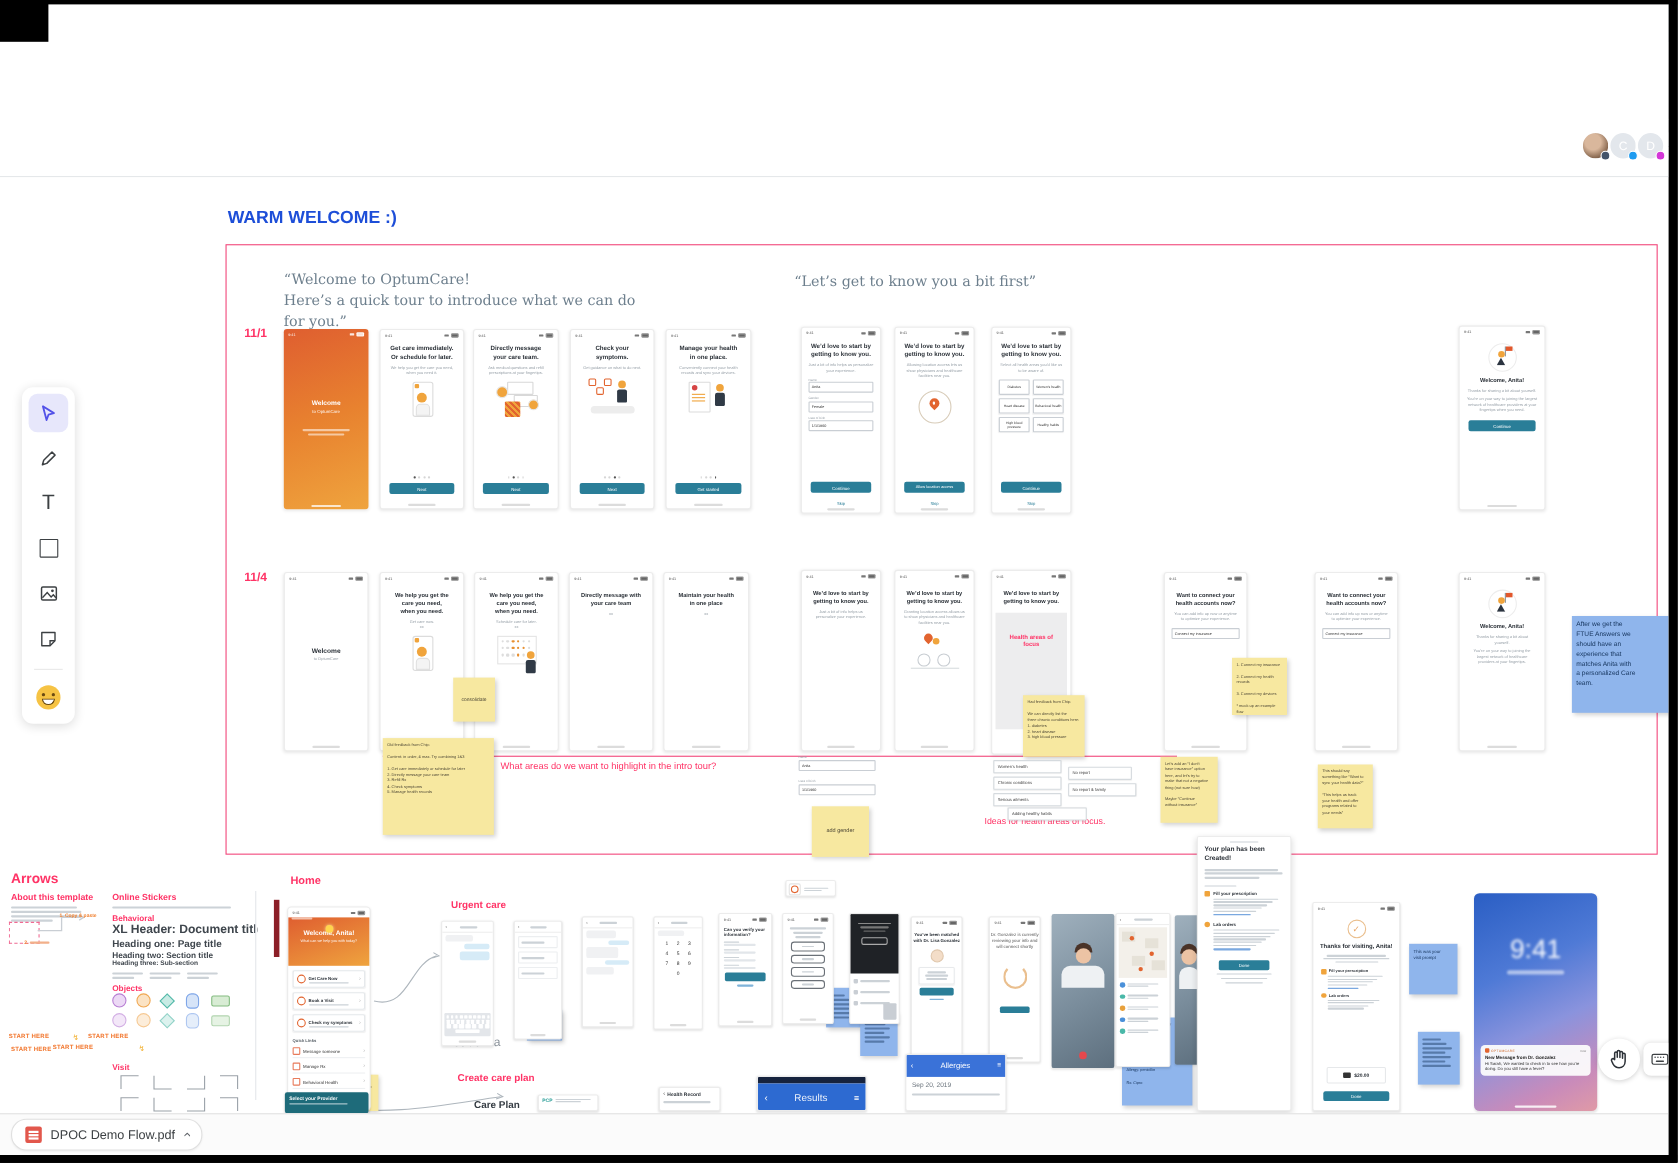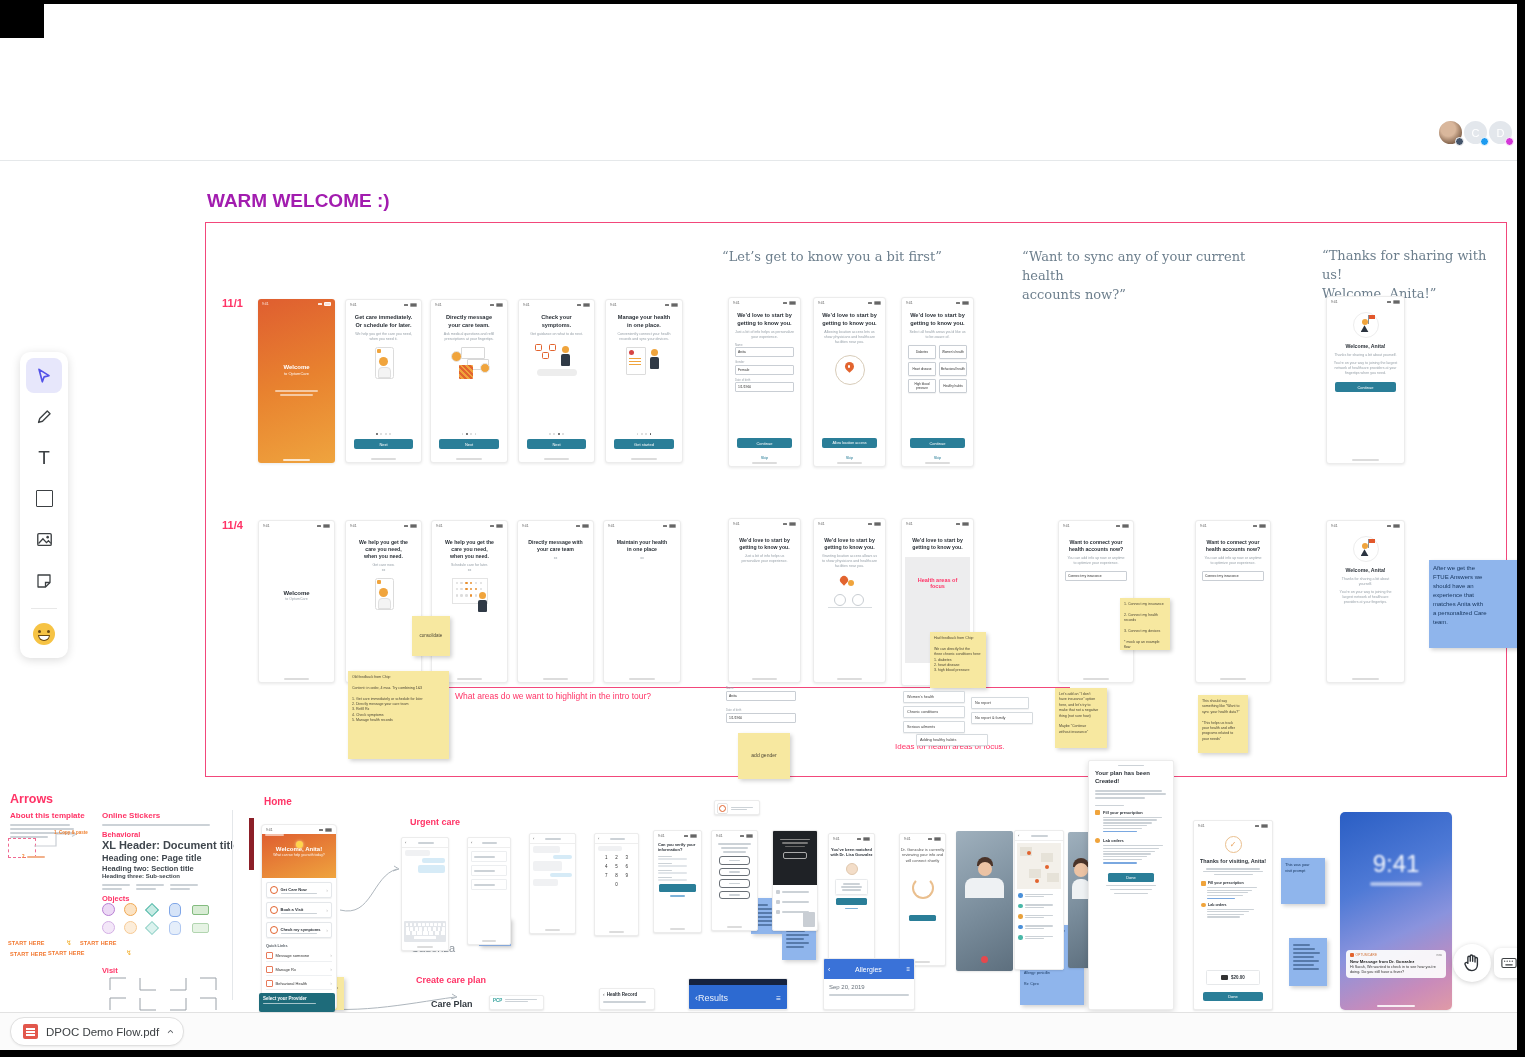--- a/index.html
+++ b/index.html
@@ -37,21 +37,21 @@
   #ivdiv{position:absolute;left:62px;top:108px;width:1px;height:52px;background:#e5e8ea}
   #fhicon{position:absolute;left:78px;top:119px;width:31px;height:31px;border-radius:7px;background:#5451e0;display:flex;align-items:center;justify-content:center}
   #doctitle{position:absolute;left:118px;top:127px;font-size:14.5px;font-weight:bold;color:#1b2733}
   #more3{position:absolute;left:1367px;top:124px;font-size:13px;color:#24292e;letter-spacing:2px}
   #playbtn{position:absolute;left:1406px;top:121px;font-size:19px;color:#24292e}
   .avatar{position:absolute;top:119px;width:27px;height:27px;border-radius:50%;border:2px solid #fff;box-sizing:border-box;display:flex;align-items:center;justify-content:center;font-size:11px;color:#fff;background:#e3e7ec}
   .avatar .dot{position:absolute;right:-2px;bottom:-2px;width:9px;height:9px;border-radius:50%;border:1.5px solid #fff;box-sizing:border-box}
   #ovf{position:absolute;left:1505px;top:120px;width:26px;height:26px;border-radius:50%;background:#fff;border:1px solid #dadce0;box-sizing:border-box;font-size:10px;color:#5f6368;display:flex;align-items:center;justify-content:center}
   
   #canvas{position:absolute;left:0;top:0;width:1517px;height:1012px;background:#fff;overflow:hidden;z-index:1}
-  .warm-title{position:absolute;left:207px;top:190px;font-size:19px;font-weight:bold;color:#a21caf}
+  .warm-title{position:absolute;left:207px;top:190px;font-size:16px;font-weight:bold;color:#1d4ed8}
   #warmrect{position:absolute;left:205px;top:222px;width:1300px;height:553px;border:1px solid #f2477b}
   .quote{position:absolute;font-family:"DejaVu Serif",serif;font-size:13px;line-height:1.45;color:#6d7f8d;white-space:pre-line}
   .datelbl{position:absolute;font-size:11px;font-weight:bold;color:#ff3366}
   .pinknote{position:absolute;color:#ff3366;white-space:pre-line}
   .pinkline{position:absolute;height:1px;background:#f2477b}
   .phone{position:absolute;background:#fff;border:1px solid #ececec;border-radius:3px;box-shadow:0 1px 3px rgba(0,0,0,.09);overflow:hidden;box-sizing:border-box}
   .p-status{display:flex;justify-content:space-between;align-items:center;font-size:3.4px;color:#555;padding:2.5px 4px 0}
   .sbg{display:flex;gap:1.5px;align-items:center}
   .sb1{width:4px;height:2.2px;background:#777;border-radius:.5px}
   .sb2{width:5.5px;height:2.8px;border:.5px solid #999;border-radius:1px;background:#666}
@@ -190,25 +190,23 @@
               <path d="M64 14 h16 V2"></path>
               <path d="M94 2 h16 v12"></path>
           <path d="M4 34 V22 h16"></path>
               <path d="M34 22 v12 h16"></path>
               <path d="M64 34 h16 V22"></path>
               <path d="M94 22 h16 v12"></path>
         </g>
       </svg>
       <div class="abs" style="left:224px;top:20px;width:1px;height:190px;background:#e4e7ea"></div>
     </div>
+  <div class="quote abs" style="left: 258px; top: 246px; width: 330px;">“Welcome to OptumCare!
+Here’s a quick tour to introduce what we can do for you.”</div>
         <div class="quote abs" style="left: 722px; top: 248px; width: 260px;">“Let’s get to know you a bit first”</div>
-        <div class="quote abs" style="left: 1022px; top: 248px; width: 250px;">“Want to sync any of your current health
-accounts now?”</div>
-        <div class="quote abs" style="left: 1322px; top: 247px; width: 185px;">“Thanks for sharing with us!
-Welcome, Anita!”</div>
         <div class="datelbl abs" style="left: 222px; top: 297px; width: 40px;">11/1</div>
         <div class="datelbl abs" style="left: 222px; top: 519px; width: 40px;">11/4</div>
         <div class="pinkline abs" style="left: 348px; top: 687px; width: 722px; height: 1px;"></div>
         <div class="pinknote abs" style="left: 455px; top: 691px; width: 400px; font-size: 8.5px;">What areas do we want to highlight in the intro tour?</div>
         <div class="pinknote abs" style="left: 895px; top: 742px; width: 400px; font-size: 8px;">Ideas for health areas of focus.</div>
         <div class="canvas-label abs" style="left: 264px; top: 796px; width: 200px; font-size: 10px; color: rgb(255, 51, 102); font-weight: bold;">Home</div>
         <div class="canvas-label abs" style="left: 410px; top: 817px; width: 200px; font-size: 9px; color: rgb(255, 51, 102); font-weight: bold;">Urgent care</div>
         <div class="canvas-label abs" style="left: 411px; top: 942px; width: 200px; font-size: 11px; color: rgb(141, 149, 157);">Cadenza</div>
         <div class="canvas-label abs" style="left: 416px; top: 975px; width: 200px; font-size: 9px; color: rgb(255, 51, 102); font-weight: bold;">Create care plan</div>
         <div class="canvas-label abs" style="left: 431px; top: 999px; width: 200px; font-size: 9px; color: rgb(51, 58, 65); font-weight: bold;">Care Plan</div>
@@ -1150,21 +1148,21 @@
             <div style="flex: 1 1 0%; text-align: center; font-size: 7px;">Allergies</div>
             <div style="font-size: 6px;">≡</div>
           </div>
           <div style="font-size: 6px; color: rgb(106, 115, 124); margin: 5px 0px 0px 5px;">Sep 20, 2019</div>
           <div class="mline" style="width: 88%; margin: 4px auto 0px; height: 2px;"></div>
         </div>
         <div class="mini abs" style="left: 688px; top: 978px; width: 100px; height: 32px;">
           <div style="height: 6px; background: rgb(22, 35, 62);"></div>
           <div style="height: 26px; background: rgb(45, 106, 209); display: flex; align-items: center; padding: 0px 6px; color: rgb(255, 255, 255);">
             <div style="font-size: 9px;">‹</div>
-            <div style="flex: 1 1 0%; font-size: 9px; opacity: 0.9;">Results</div>
+            <div style="flex: 1 1 0%; text-align: center; font-size: 9px; opacity: 0.9;">Results</div>
             <div style="font-size: 8px;">≡</div>
           </div>
         </div>
         <div class="mini abs" style="left: 599px; top: 988px; width: 56px; height: 22px;">
           <div style="display: flex; align-items: center; gap: 2px; padding: 2px 3px;">
             <div style="font-size: 5px; color: rgb(85, 85, 85);">‹</div>
             <div style="font-size: 4.5px; font-weight: bold; color: rgb(43, 49, 56);">Health Record</div>
           </div>
           <div class="mline" style="width: 80%; margin: 2px 3px 0px;"></div>
         </div>

